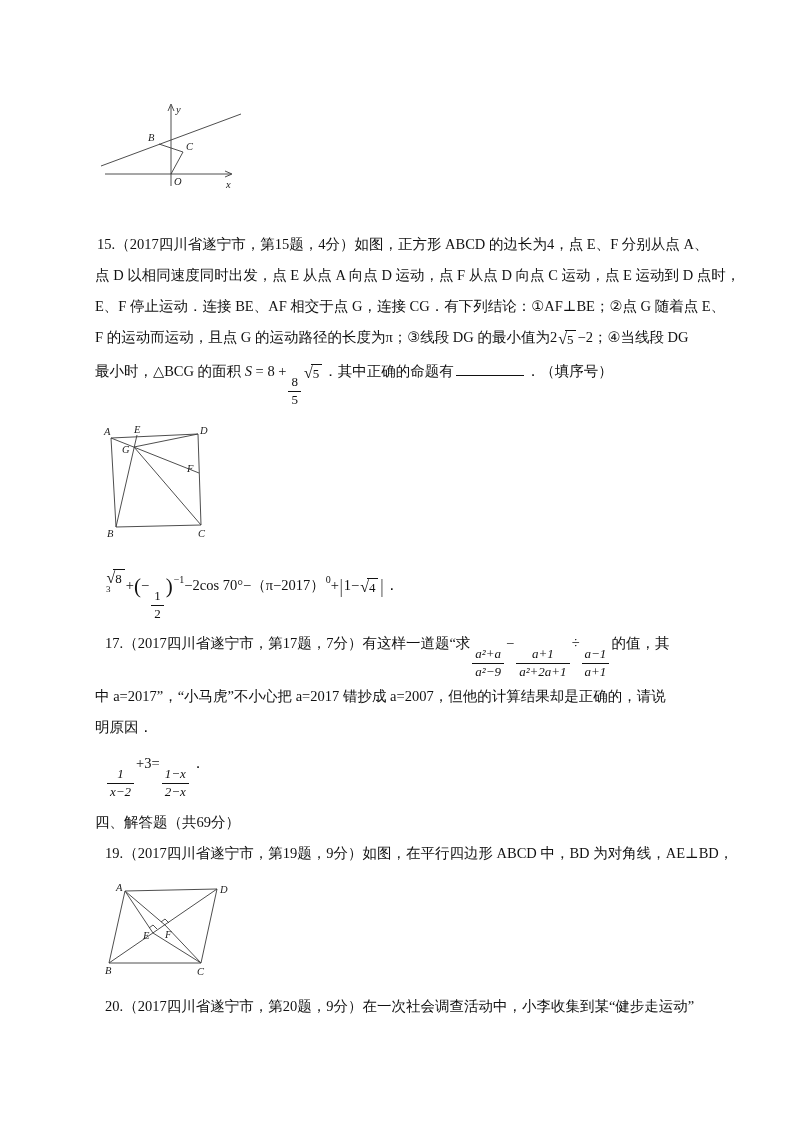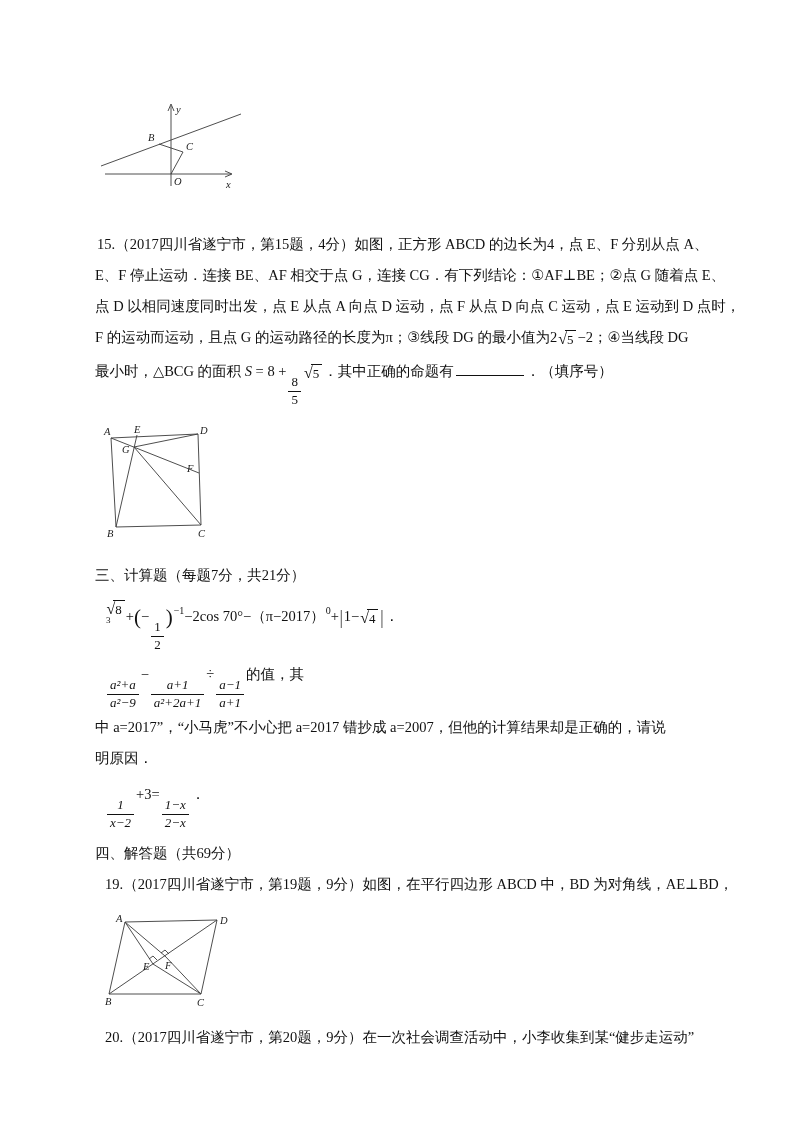--- a/index.html
+++ b/index.html
@@ -55,22 +55,22 @@
     </g>
     <text x="77" y="13">y</text>
     <text x="127" y="88">x</text>
     <text x="75" y="85">O</text>
     <text x="49" y="41">B</text>
     <text x="87" y="50">C</text>
   </svg>
 
   <div class="para">
     <div class="line q15-indent">15.（2017四川省遂宁市，第15题，4分）如图，正方形 ABCD 的边长为4，点 E、F 分别从点 A、</div>
+    <div class="line">点 D 以相同速度同时出发，点 E 从点 A 向点 D 运动，点 F 从点 D 向点 C 运动，点 E 运动到 D 点时，</div>
     <div class="line">E、F 停止运动．连接 BE、AF 相交于点 G，连接 CG．有下列结论：①AF⊥BE；②点 G 随着点 E、</div>
-    <div class="line">点 D 以相同速度同时出发，点 E 从点 A 向点 D 运动，点 F 从点 D 向点 C 运动，点 E 运动到 D 点时，</div>
     <div class="line">
       <span>F 的运动而运动，且点 G 的运动路径的长度为π；③线段 DG 的最小值为</span><span>2</span><span class="sqrt">
           <span class="sgn">√</span>
           <span class="bod">5</span>
         </span><span>−2；④当线段 DG</span>
     </div>
     <div class="line med">
       <span>最小时，△BCG 的面积 </span><span class="mi">S</span><span> = 8 +</span><span class="frac">
           <span class="num">8</span>
           <span class="den">5</span>
@@ -93,39 +93,38 @@
     </g>
     <text x="1" y="10">A</text>
     <text x="31" y="8">E</text>
     <text x="97" y="9">D</text>
     <text x="19" y="28">G</text>
     <text x="84" y="47">F</text>
     <text x="4" y="112">B</text>
     <text x="95" y="112">C</text>
   </svg>
 
-  <div class="line sec">三、计算题（每题7分，共21分）</div>
 
   <div class="line tall q-indent">
     <span class="sqrt">
         <sup class="ridx">3</sup>
         <span class="sgn">√</span>
         <span class="bod">8</span>
       </span><span>+</span><span class="bp">(</span><span>−</span><span class="frac">
         <span class="num">1</span>
         <span class="den">2</span>
       </span><span class="bp">)</span><span class="msup">−1</span><span>−2cos 70°−（π−2017）</span><span class="msup">0</span><span>+</span><span class="avbar">|</span><span>1−</span><span class="sqrt">
         <span class="sgn">√</span>
         <span class="bod">4</span>
       </span><span class="avbar">|</span><span>．</span>
   </div>
 
   <div class="para">
     <div class="line tall q-indent">
-      <span class="frac mi">
+      <span>17.（2017四川省遂宁市，第17题，7分）有这样一道题“求</span><span class="frac mi">
           <span class="num">a²+a</span>
           <span class="den">a²−9</span>
         </span><span>−</span><span class="frac mi">
           <span class="num">a+1</span>
           <span class="den">a²+2a+1</span>
         </span><span>÷</span><span class="frac mi">
           <span class="num">a−1</span>
           <span class="den">a+1</span>
         </span><span>的值，其</span>
     </div>

